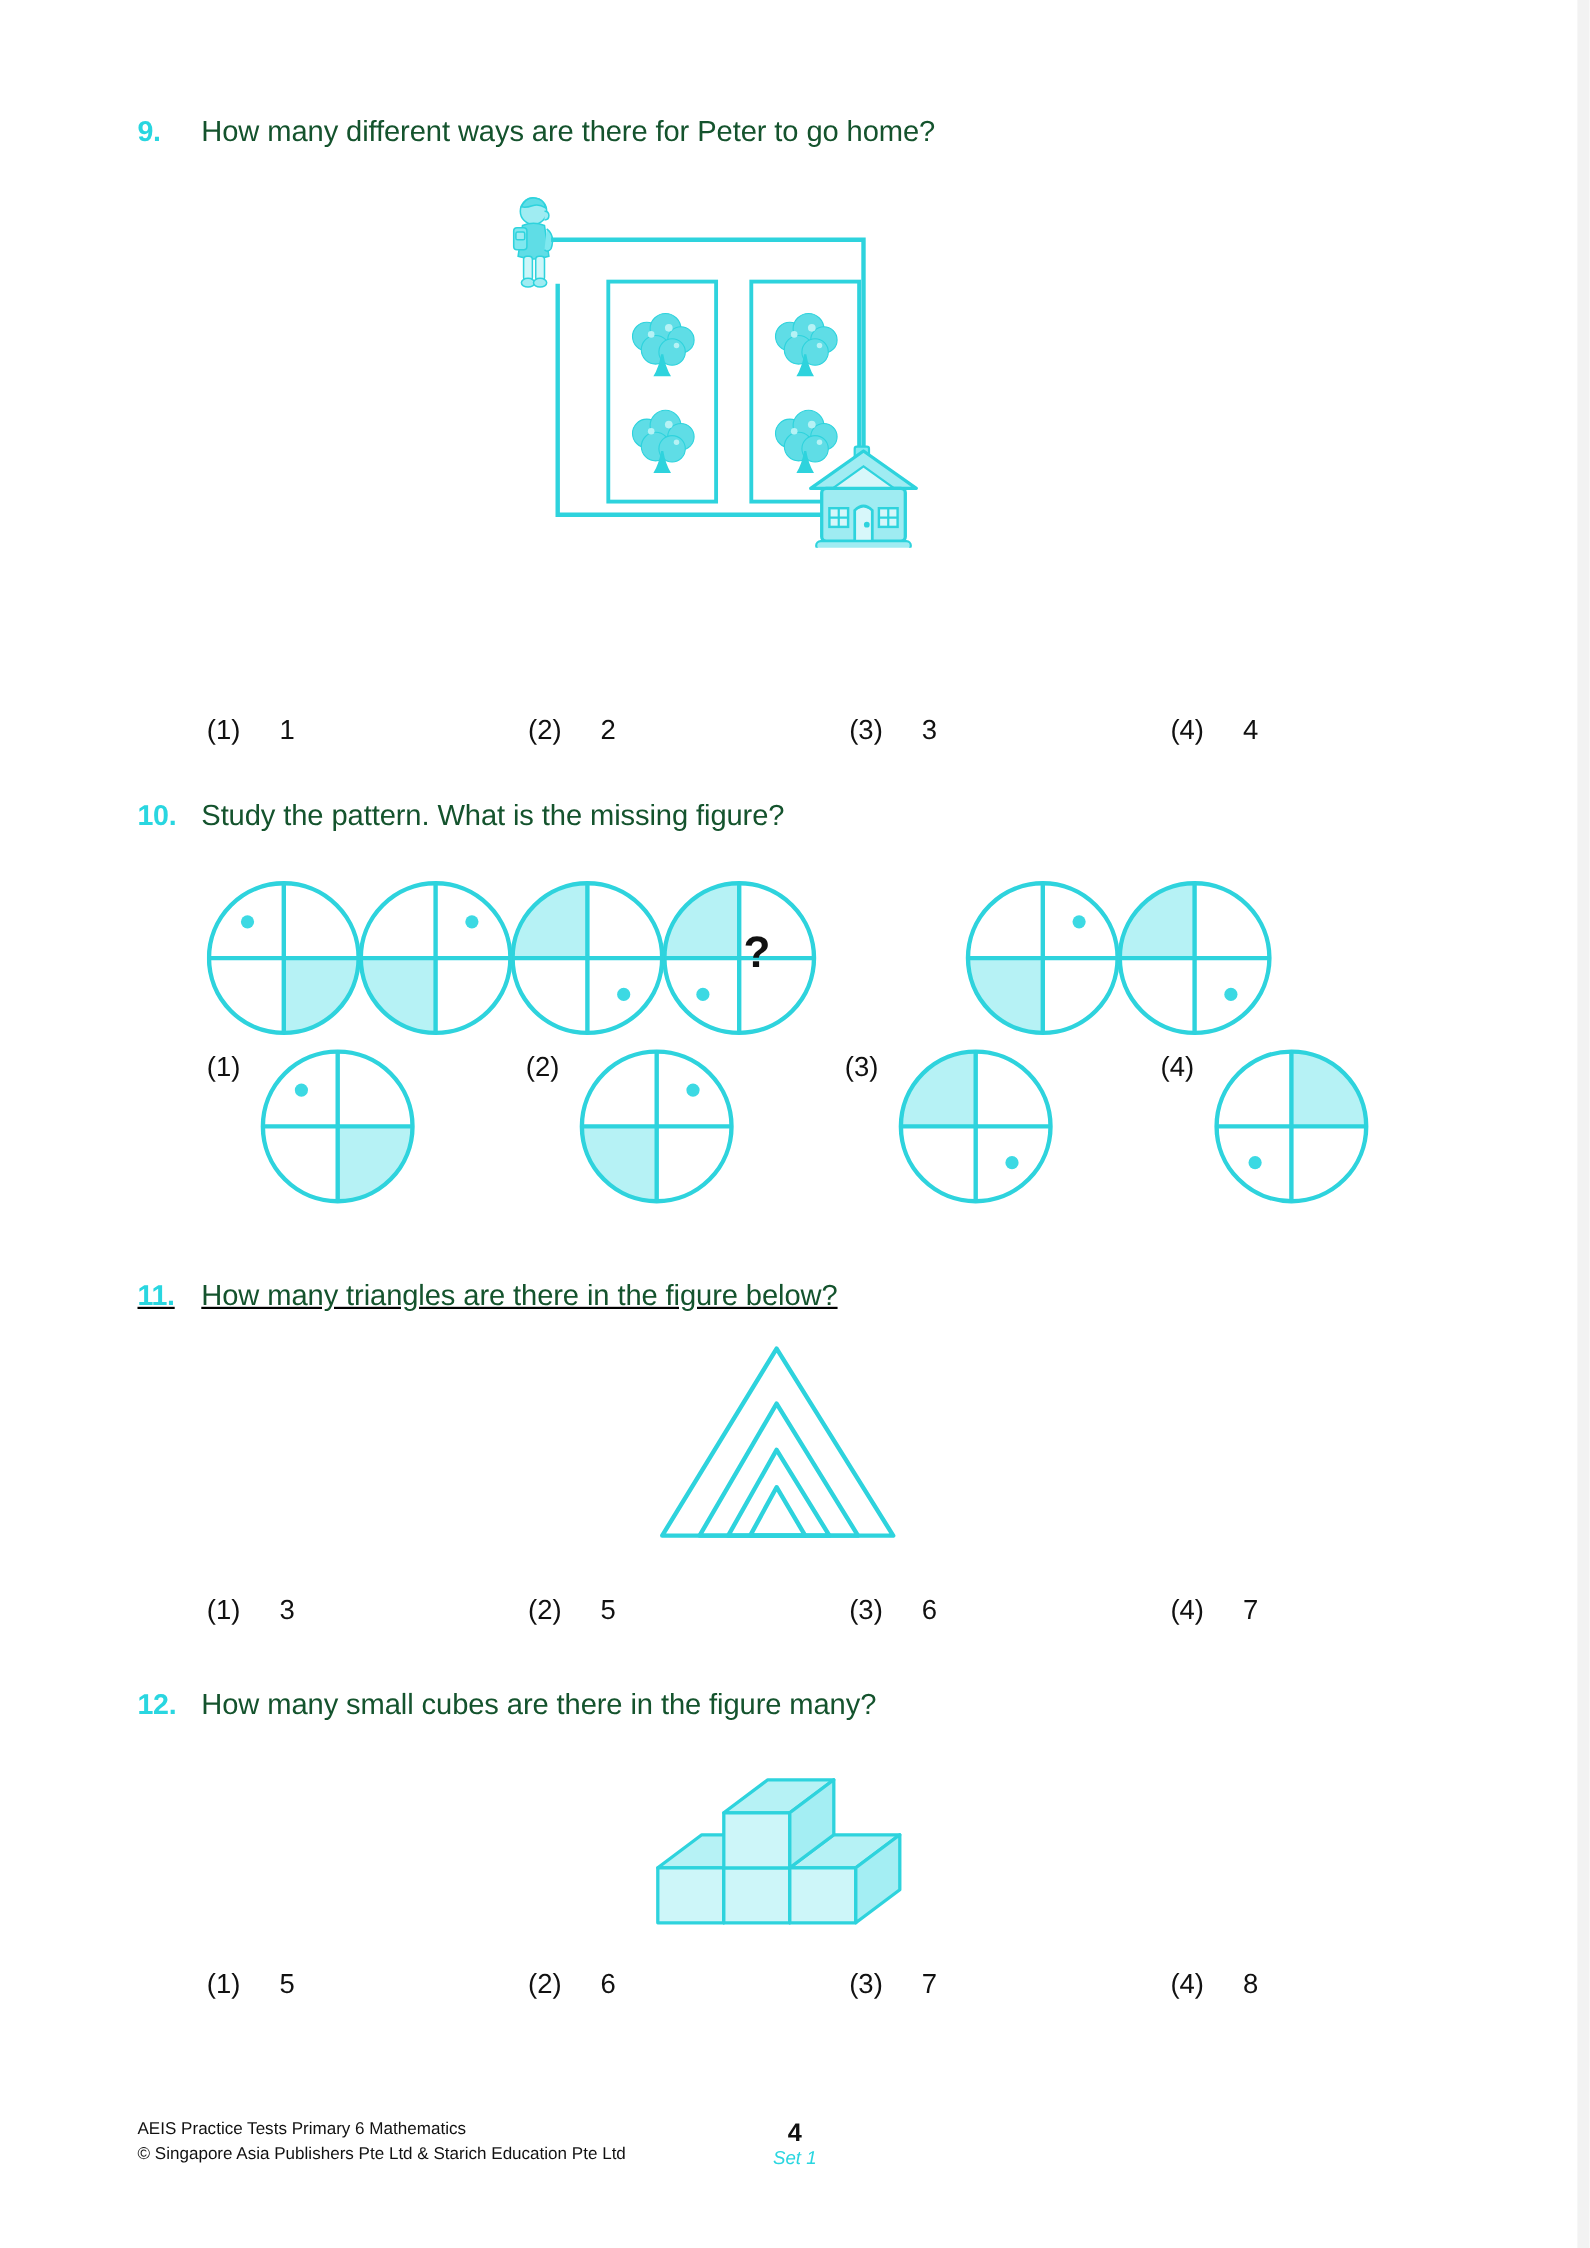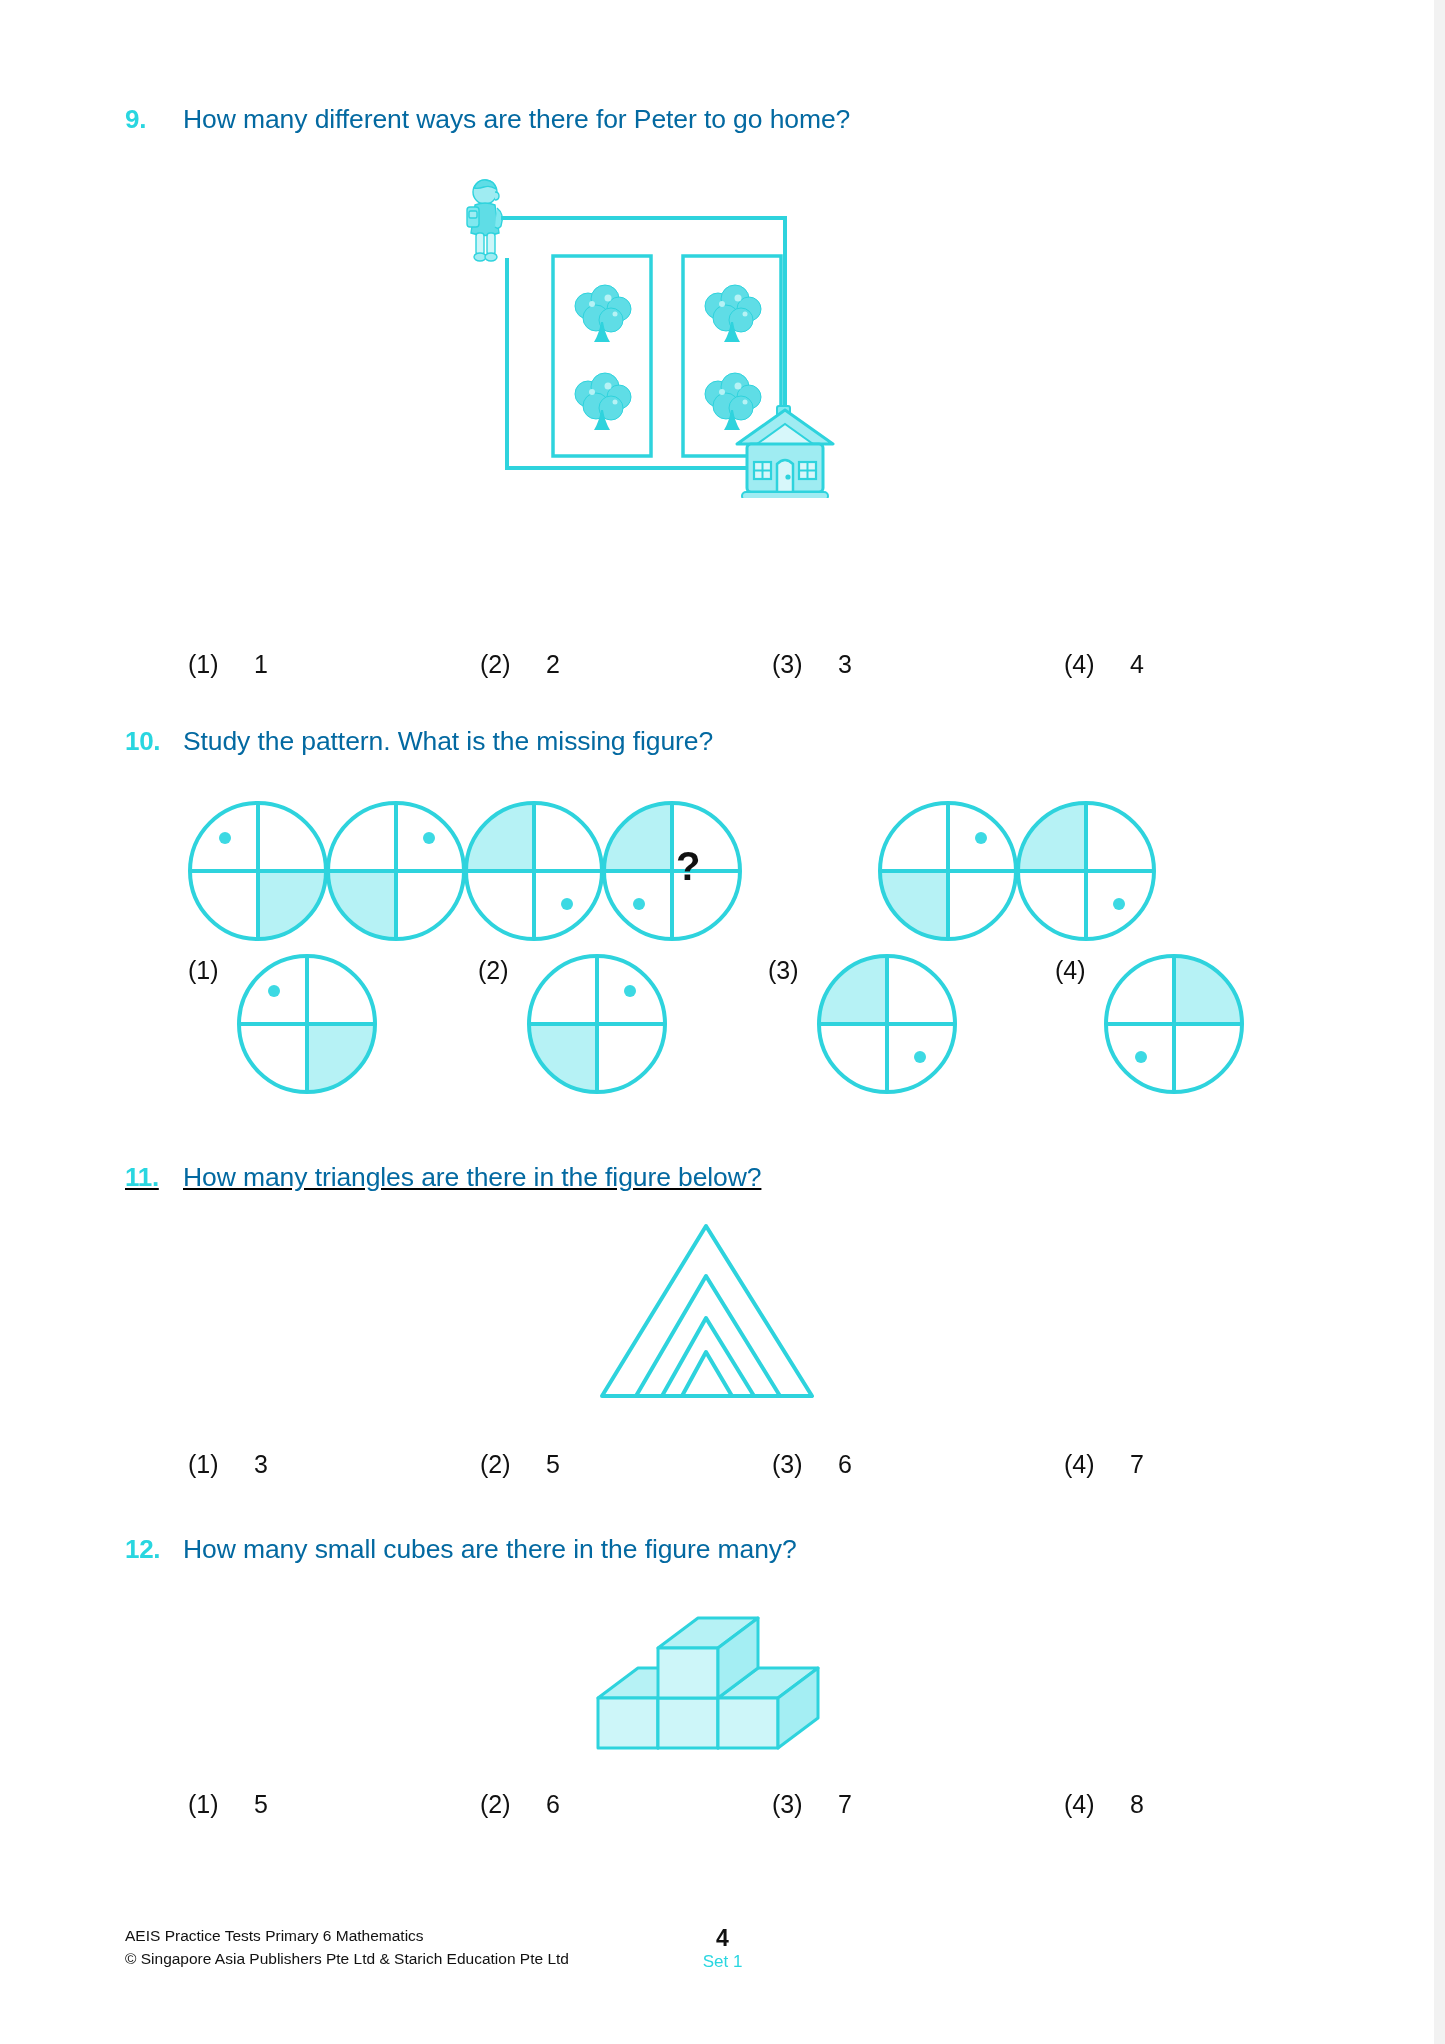--- a/index.html
+++ b/index.html
@@ -36,21 +36,21 @@
   .q-num {
     color: #29d6e0;
     font-weight: bold;
     font-size: 26px;
     width: 58px;
     flex: 0 0 58px;
     letter-spacing: -0.3px;
   }
   .q-text {
     font-size: 26.5px;
-    color: #0369a1;
+    color: #14532d;
     letter-spacing: -0.1px;
     white-space: nowrap;
   }
 
   
   .options {
     position: absolute;
     left: 0;
     right: 0;
     display: flex;
@@ -126,20 +126,21 @@
   }
   .page-no {
     font-size: 23px;
     font-weight: bold;
     color: #111111;
     display: block;
     line-height: 1.1;
   }
   .set-label {
     font-size: 17px;
+    font-style: italic;
     color: #29d6e0;
     display: block;
     line-height: 1.2;
   }
   .edge-bar {
     position: absolute;
     right: 0;
     top: 0;
     width: 11px;
     height: 2044px;

